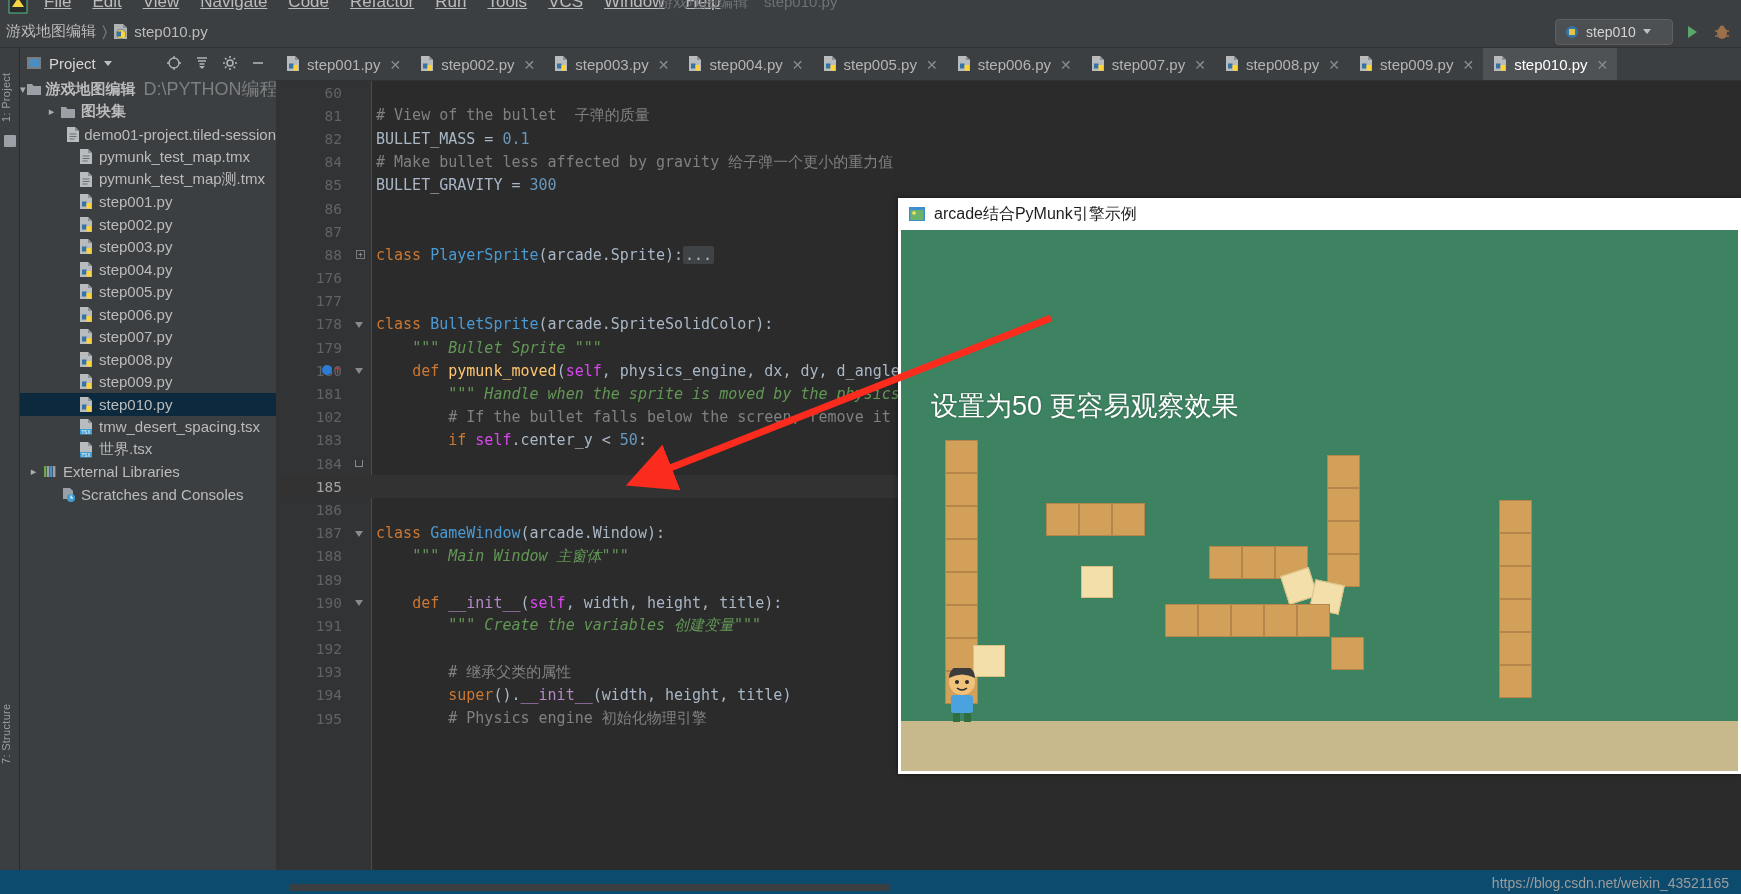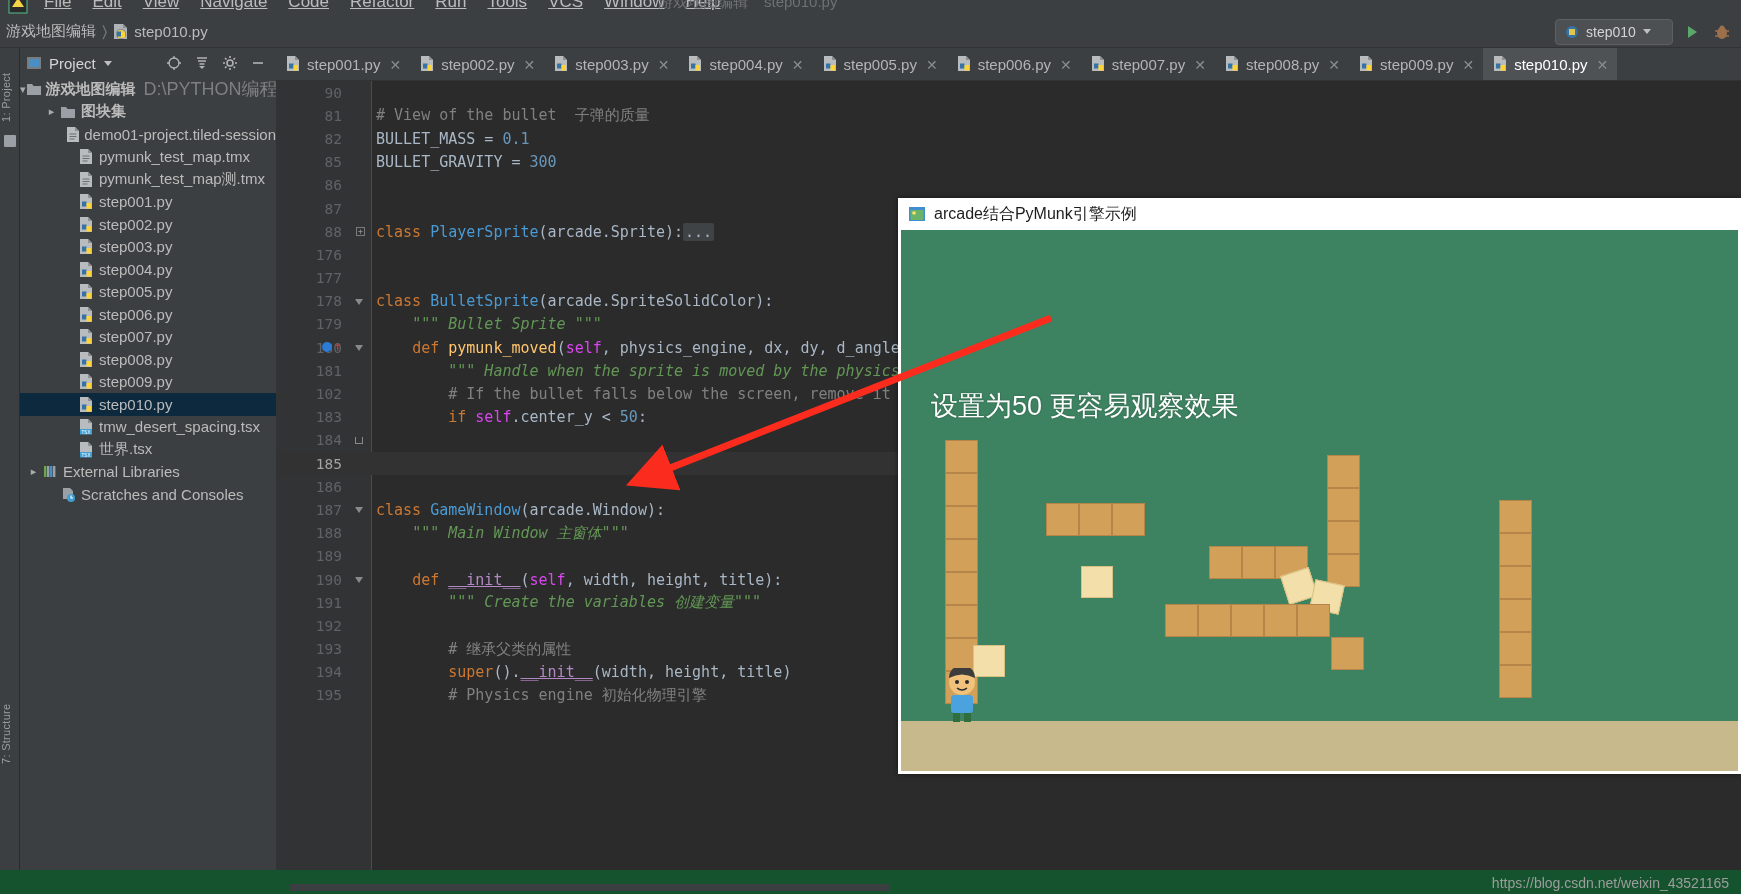--- a/index.html
+++ b/index.html
@@ -162,21 +162,21 @@
   .cline.cur .lnum { color: #a4a3a3; }
   .cline .code { position: absolute; left: 100px; color: #a9b7c6; }
 
   .tk-kw { color: #cc7832; }
   .tk-def { color: #ffc66d; }
   .tk-num { color: #6897bb; }
   .tk-com { color: #808080; }
   .tk-str { color: #629755; font-style: italic; }
   .tk-self { color: #d946ef; }
   .tk-blue { color: #4a9ad4; }
-  .tk-fn { color: #b389c5; text-decoration: underline; }
+  .tk-fn { color: #b389c5; }
   .tk-plain { color: #a9b7c6; }
   .fold-box {
     position: absolute; width: 9px; height: 9px; border: 1px solid #7a7a7a;
     color: #9a9a9a; font-size: 8px; line-height: 7px; text-align: center;
     background: #313335;
   }
   .fold-tri {
     position: absolute; width: 0; height: 0;
     border-left: 4px solid transparent; border-right: 4px solid transparent;
     border-top: 6px solid #888a8c;
@@ -219,21 +219,21 @@
   .crate { position: absolute; background: #f2dfa9; border: 1px solid #d9c183; }
   .annot {
     position: absolute; color: #ffffff; font-size: 27px; line-height: 42px;
     white-space: nowrap; text-shadow: 0 0 2px rgba(0,0,0,.35);
   }
   .arrow-svg { position: absolute; left: 0; top: 0; pointer-events: none; }
 
   
   .bottombar {
     position: absolute; left: 0; bottom: 0; width: 1741px; height: 24px;
-    background: #14532d;
+    background: #0c4a6e;
   }
   .watermark {
     position: absolute; right: 12px; bottom: 3px;
     color: #9d9d9d; font-size: 14px;
   }
   .hscroll {
     position: absolute; left: 290px; bottom: 3px; width: 600px; height: 7px;
   }
 </style>
 </head>
@@ -685,23 +685,24 @@
               <path d="M7.5 10 h4.5 v5.5 h-4.5 z" fill="#ffd43b"></path>
             </svg></span>
           <span>step010.py</span>
           <span class="x">✕</span>
         </div>
       </div>
     <div class="code-wrap">
       <div class="gutter"></div>
       <div class="fold-col"></div>
       <div class="codelines" id="codelines">
-          <div class="cline"><span class="lnum">90</span><span class="code"></span></div>
+          <div class="cline"><span class="lnum">60</span><span class="code"></span></div>
           <div class="cline"><span class="lnum">81</span><span class="code"><span class="tk-com"># View of the bullet  子弹的质量</span></span></div>
           <div class="cline"><span class="lnum">82</span><span class="code"><span class="tk-plain">BULLET_MASS = </span><span class="tk-num">0.1</span></span></div>
+          <div class="cline"><span class="lnum">84</span><span class="code"><span class="tk-com"># Make bullet less affected by gravity 给子弹一个更小的重力值</span></span></div>
           <div class="cline"><span class="lnum">85</span><span class="code"><span class="tk-plain">BULLET_GRAVITY = </span><span class="tk-num">300</span></span></div>
           <div class="cline"><span class="lnum">86</span><span class="code"></span></div>
           <div class="cline"><span class="lnum">87</span><span class="code"></span></div>
           <div class="cline"><span class="lnum">88</span><span class="fold-box" style="left:80px; top:7px">+</span><span class="code"><span class="tk-kw">class </span><span class="tk-blue">PlayerSprite</span><span class="tk-plain">(arcade.Sprite):</span><span class="collapsed-dots">...</span></span></div>
           <div class="cline"><span class="lnum">176</span><span class="code"></span></div>
           <div class="cline"><span class="lnum">177</span><span class="code"></span></div>
           <div class="cline"><span class="lnum">178</span><span class="fold-tri" style="left:79px; top:9px"></span><span class="code"><span class="tk-kw">class </span><span class="tk-blue">BulletSprite</span><span class="tk-plain">(arcade.SpriteSolidColor):</span></span></div>
           <div class="cline"><span class="lnum">179</span><span class="code">    <span class="tk-str">""" Bullet Sprite """</span></span></div>
           <div class="cline"><span class="lnum">180</span><span class="fold-tri" style="left:79px; top:9px"></span><span class="breakpoint-dot" style="left:46px; top:6px"></span><span class="run-arrow" style="left:58px; top:3px">↑</span><span class="code">    <span class="tk-kw">def </span><span class="tk-def">pymunk_moved</span><span class="tk-plain">(</span><span class="tk-self">self</span><span class="tk-plain">, physics_engine, dx, dy, d_angle):</span></span></div>
           <div class="cline"><span class="lnum">181</span><span class="code">        <span class="tk-str">""" Handle when the sprite is moved by the physics e</span></span></div>

